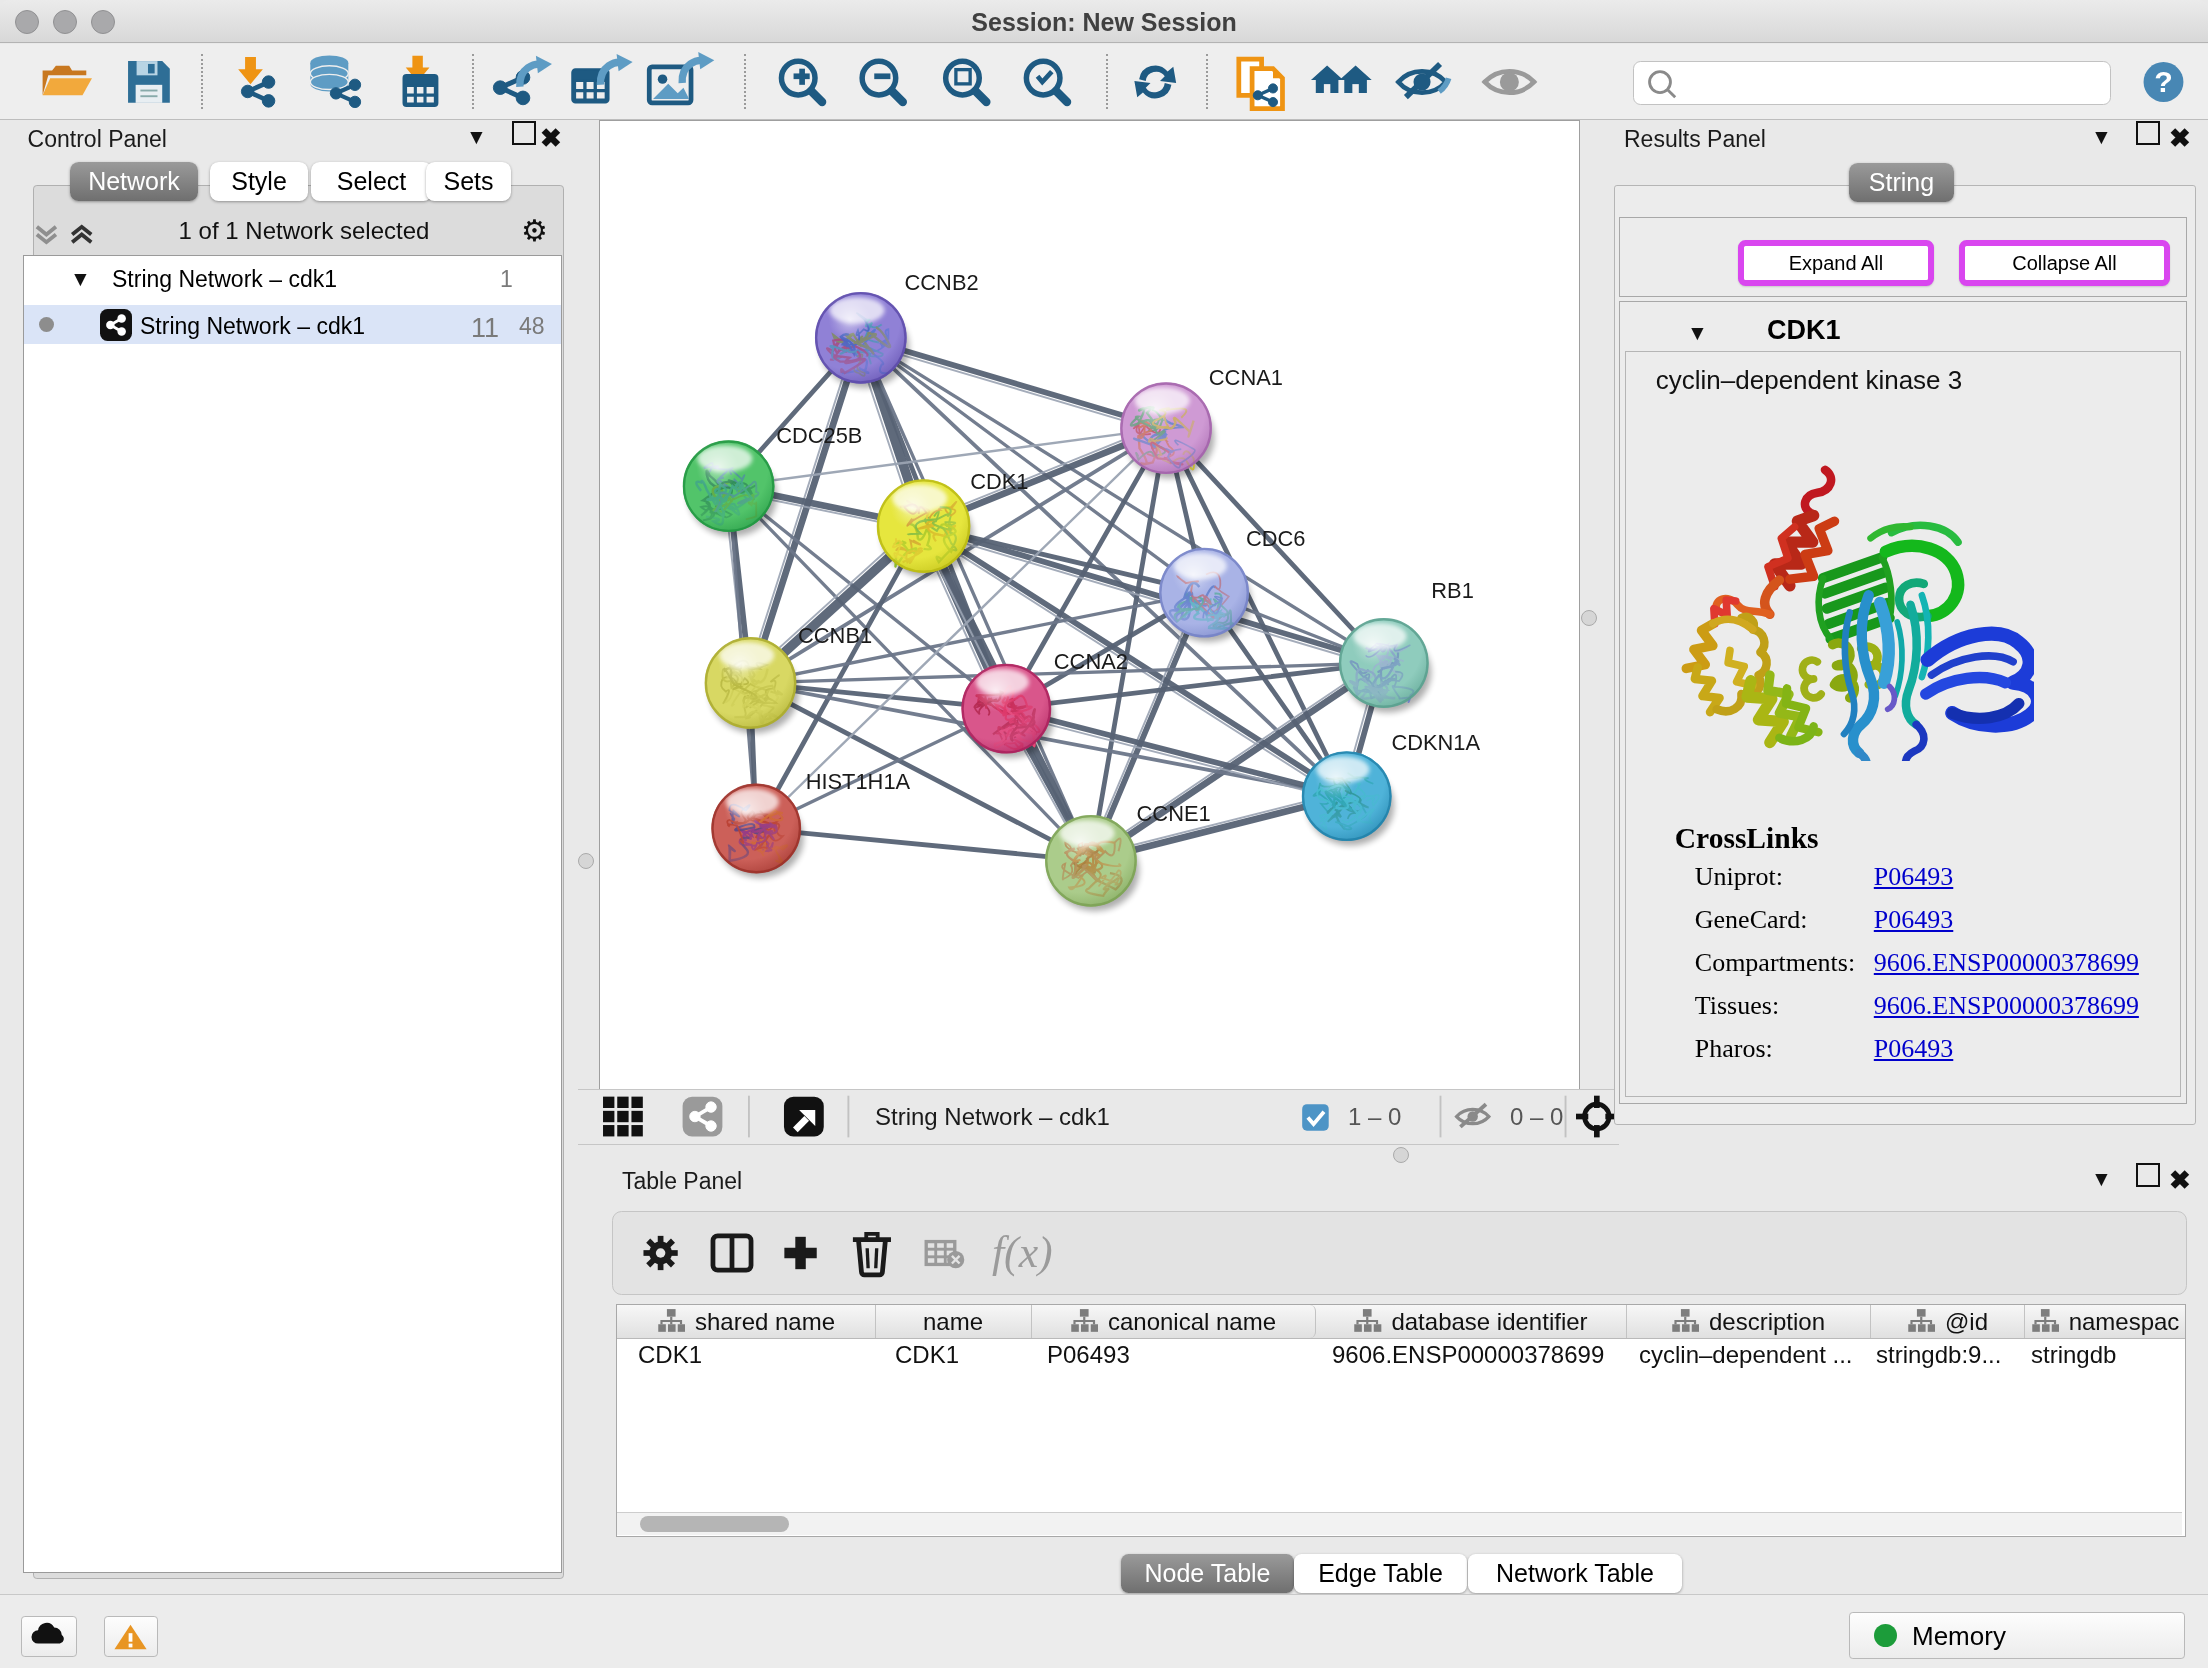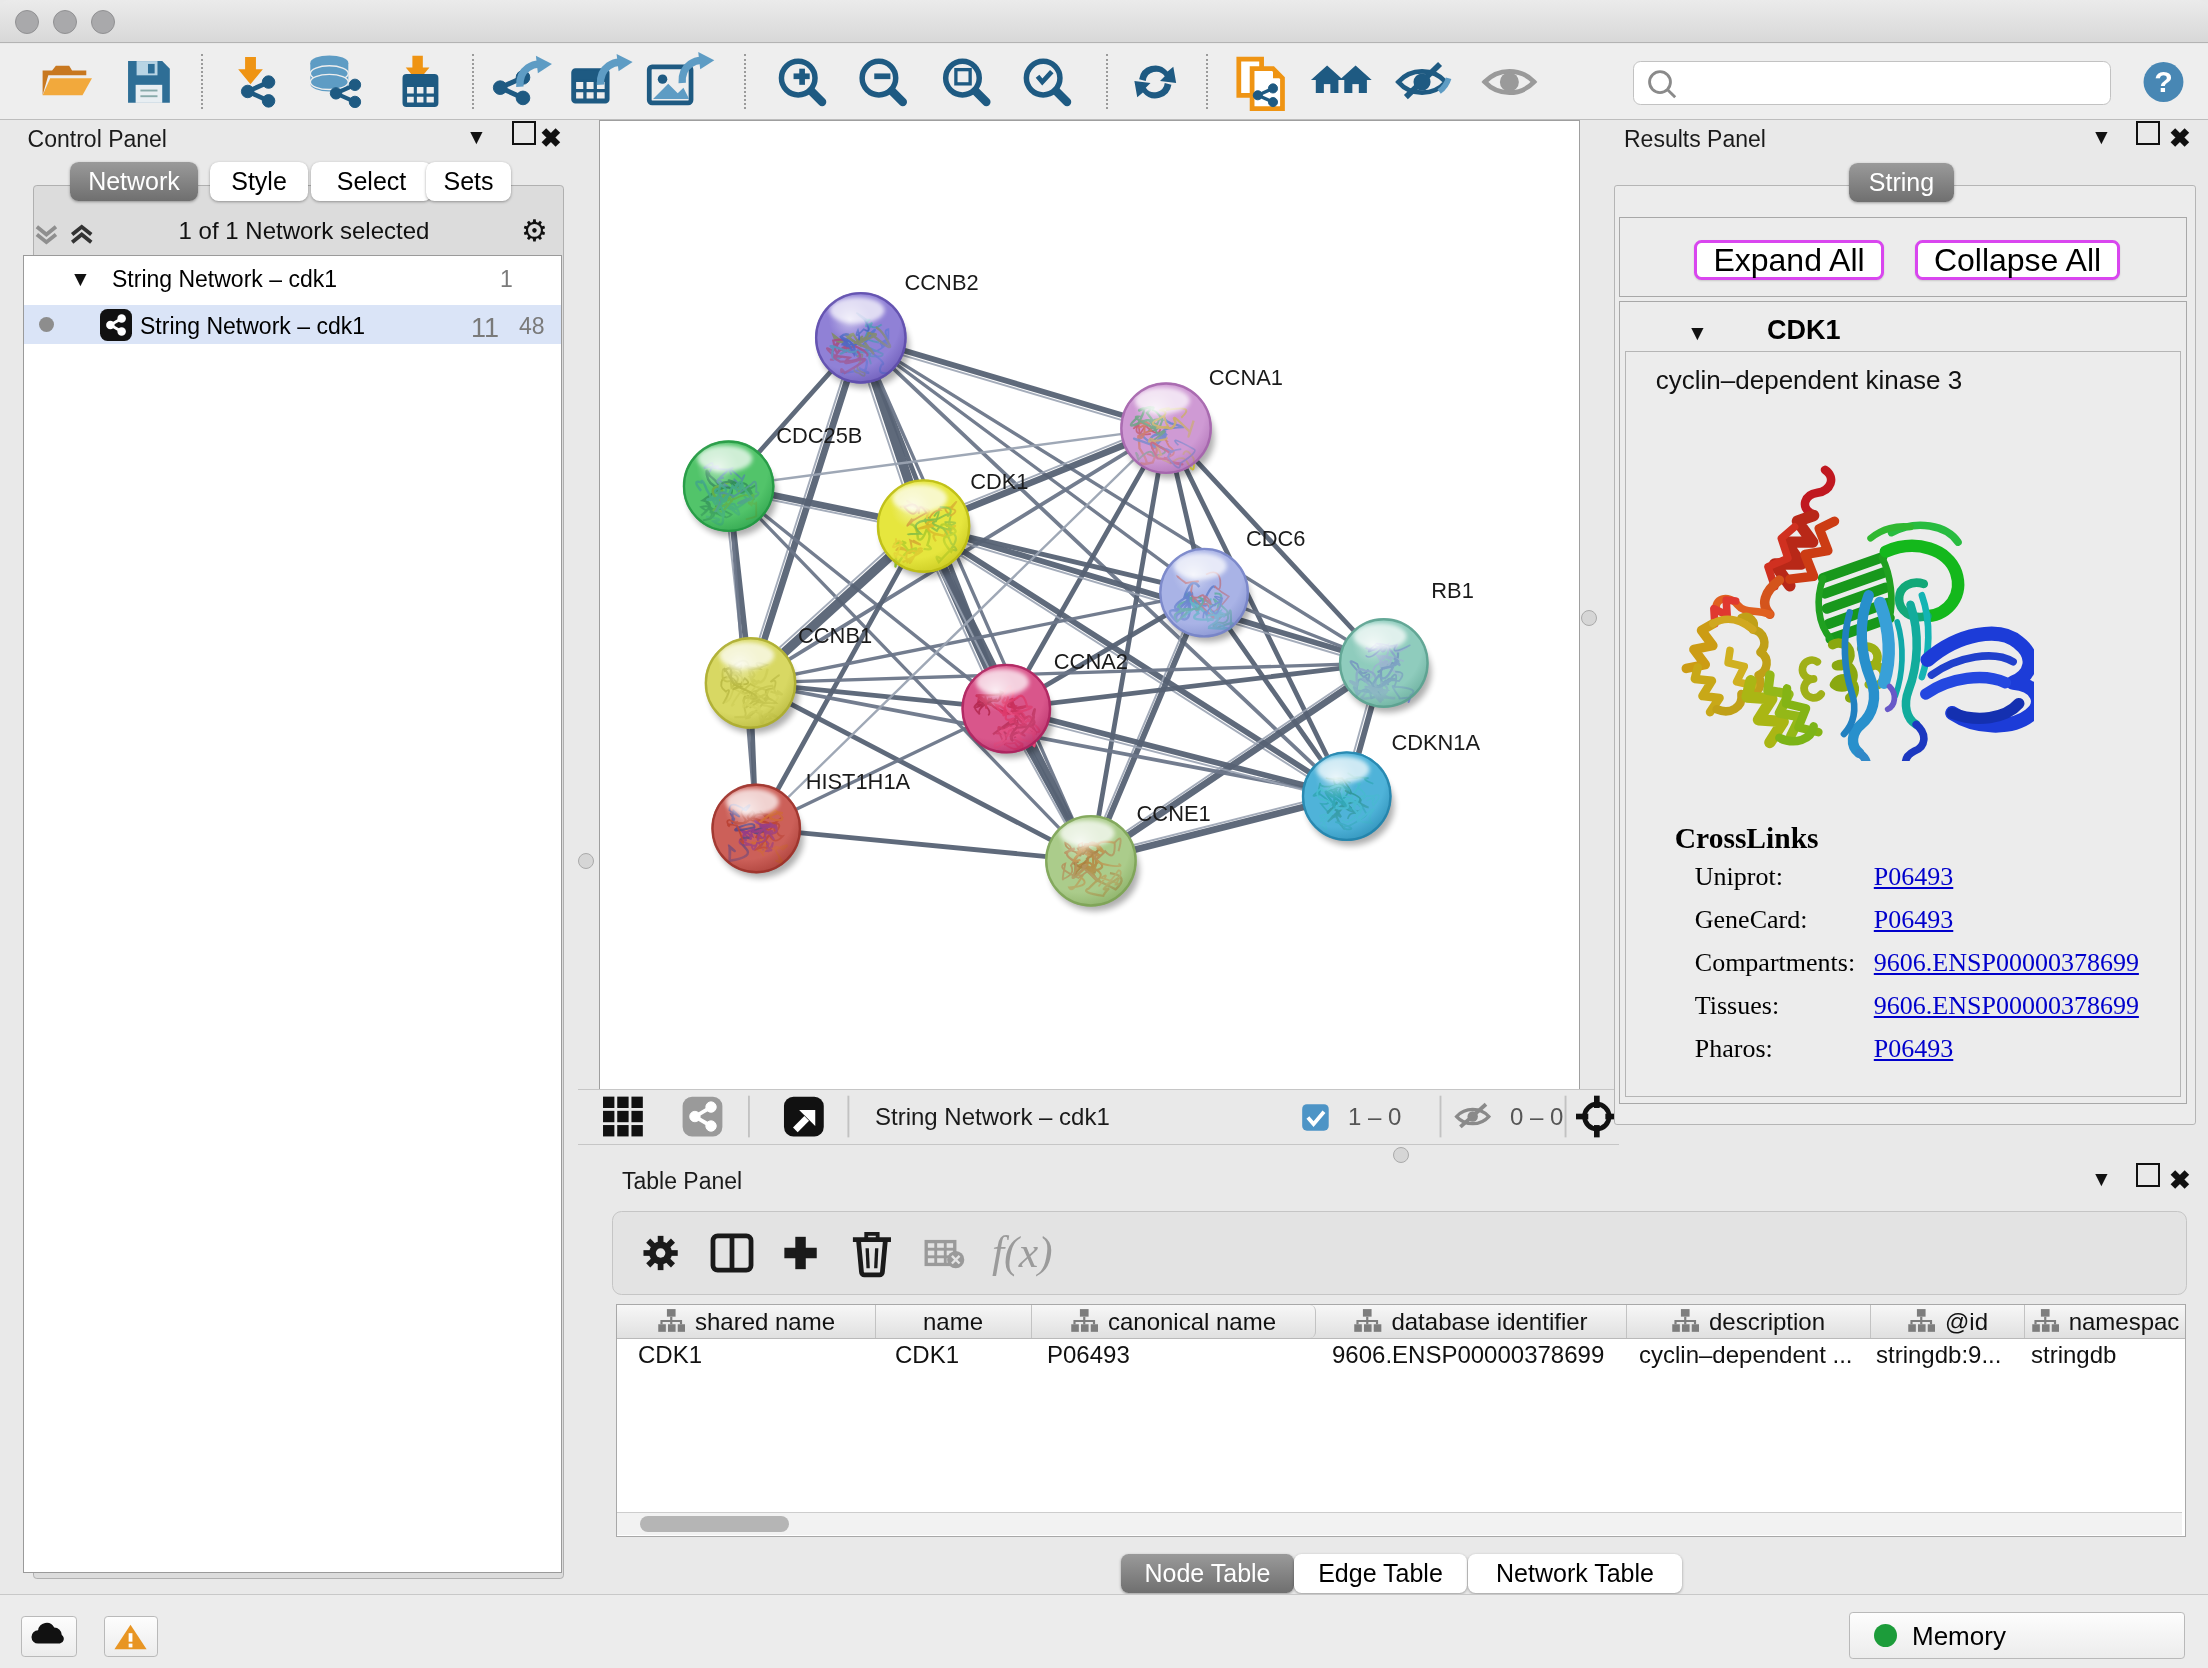--- a/index.html
+++ b/index.html
@@ -36,23 +36,23 @@
 #cprow2{left:0px;top:49px;width:537px;height:39px;background:#dae4f7;}
 
 #canvas{left:599px;top:120px;width:979px;height:968px;background:#fff;
   border:1px solid #9f9f9f;}
 #netbar{left:578px;top:1089px;width:1041px;height:54px;background:#e9e9e9;
   border-top:1px solid #c6c6c6;border-bottom:1px solid #c6c6c6;}
 
 #rpouter{left:1614px;top:185px;width:580px;height:938px;background:#ececec;
   border:1.9px solid #b5b5b5;border-radius:2.9px;}
 .rbox{position:absolute;background:#ececec;border:1px solid #a8a8a8;}
-.btn{position:absolute;background:#fff;border:3px solid #d946ef;border-radius:7.6px;
-  text-align:center;font-size:32px;color:#000;
-  box-shadow:0 1px 1.9px rgba(0,0,0,0.15);}
+.btn{position:absolute;background:#fff;border:6px solid #d946ef;border-radius:7.6px;
+  text-align:center;font-size:20px;color:#000;
+  box-shadow:0 1px 1.9px rgba(0,0,0,0.15);margin-left:44px;}
 .serif{font-family:"Liberation Serif",serif;}
 a.link{color:#0000cc;text-decoration:underline;}
 
 #tptools{left:612px;top:1211px;width:1573px;height:82px;background:#e3e3e3;
   border:1.9px solid #c5c5c5;border-radius:9.5px;}
 #tbl{left:616px;top:1304px;width:1568px;height:231px;background:#fff;
   border:1.9px solid #a8a8a8;}
 #tblhead{left:0;top:0;width:1568px;height:33px;
   background:linear-gradient(#f7f7f7,#e0e0e0);border-bottom:1px solid #b9b9b9;}
 .th{position:absolute;top:0;height:33px;border-right:1px solid #c3c3c3;
@@ -69,20 +69,21 @@
 .sbtn{position:absolute;background:linear-gradient(#fdfdfd,#ececec);
   border:1.9px solid #b9b9b9;border-radius:3.8px;}
 </style>
 </head>
 <body>
 
 <div id="titlebar" class="abs">
   <div class="tl" style="left:15px;"></div>
   <div class="tl" style="left:53px;"></div>
   <div class="tl" style="left:91px;"></div>
+  <div id="title">Session: New Session</div>
 </div>
 
 <div id="toolbar" class="abs">
   <svg id="tbicons" width="2208" height="75" style="position:absolute;left:0;top:0;" viewBox="0 0 2322 79">
 <g transform="translate(69,40)">
 <path d="M-26 14 L-26 -12 L-16 -12 L-12 -17 L2 -17 L5 -12 L20 -12 L20 -7 L-20 -7 L-26 14" fill="#c87820"></path>
 <path d="M-26 14 L-18 -4 L26 -4 L16 14 z" fill="#f2a93c"></path>
       </g>
 <g transform="translate(155,40)">
 <path d="M-22 -22 h36 l8 8 v36 h-44 z" fill="#2e6e96"></path>

